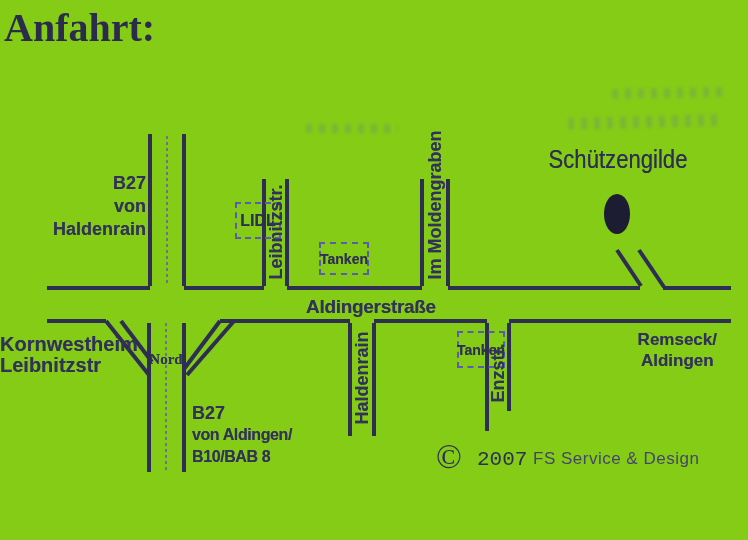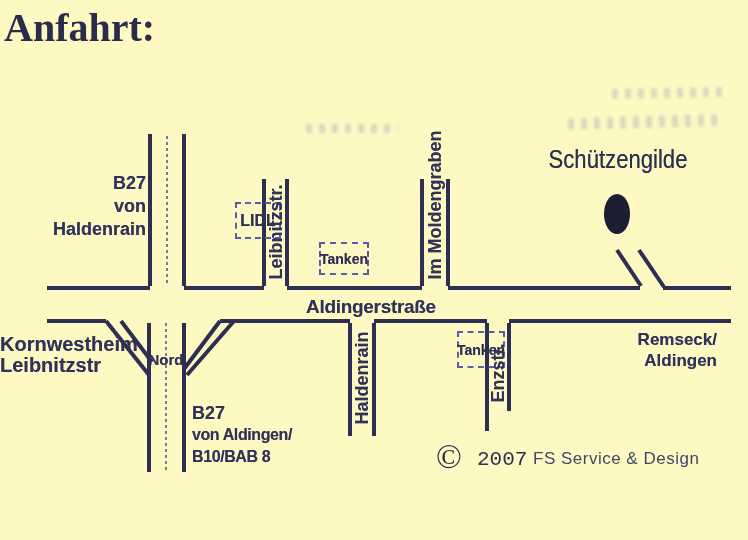--- a/index.html
+++ b/index.html
@@ -1,19 +1,19 @@
 <!DOCTYPE html>
 <html><head>
 <meta charset="utf-8">
 <style>
   html,body{margin:0;padding:0;}
   .page{
     position:relative;
     width:748px;height:540px;
-    background:#fef9c3;
+    background:#84cc16;
     overflow:hidden;
     font-family:"Liberation Sans", sans-serif;
     color:#31315a;
   }
   
   .title{
     position:absolute;left:4px;top:4px;
     font-family:"Liberation Serif", serif;
     font-weight:700;font-size:40px;color:#2b2b4c;
     letter-spacing:0;
@@ -30,24 +30,24 @@
   .lbl{
     position:absolute;
     font-weight:700;
     color:#31315a;
     white-space:nowrap;
     text-shadow:0 0 0.5px rgba(46,46,82,.55);
   }
   .rot{transform:translate(-50%,-50%) rotate(-90deg);}
   .b27north{left:40px;top:172px;width:106px;text-align:right;font-size:18px;line-height:23px;}
   .kornwestheim{left:0;top:334px;font-size:20px;line-height:21px;}
-  .remseck{right:31px;top:329px;text-align:right;font-size:17px;line-height:21px;}
+  .remseck{right:31px;top:329px;text-align:center;font-size:17px;line-height:21px;}
   .b27south{left:192px;top:402px;font-size:16px;line-height:22px;letter-spacing:-0.4px;}
   .b27south .big{font-size:18px;letter-spacing:0;}
-  .nord{left:166px;top:351px;transform:translateX(-50%);font-size:15px;}
+  .nord{left:166px;top:351px;transform:translateX(-50%);font-size:15px;font-family:Liberation Serif, serif;}
   .aldinger{left:306px;top:296px;font-size:19px;letter-spacing:-0.3px;}
   .schuetzen{
     left:618px;top:144px;
     transform:translateX(-50%) scaleX(0.85);
     transform-origin:center top;
     font-weight:400;font-size:26px;color:#2e2e52;
     text-shadow:0 0 0.6px rgba(46,46,82,.7);
   }
   .leibnitz{left:276px;top:232px;font-size:18px;}
   .moldengraben{left:435px;top:205px;font-size:18px;}

